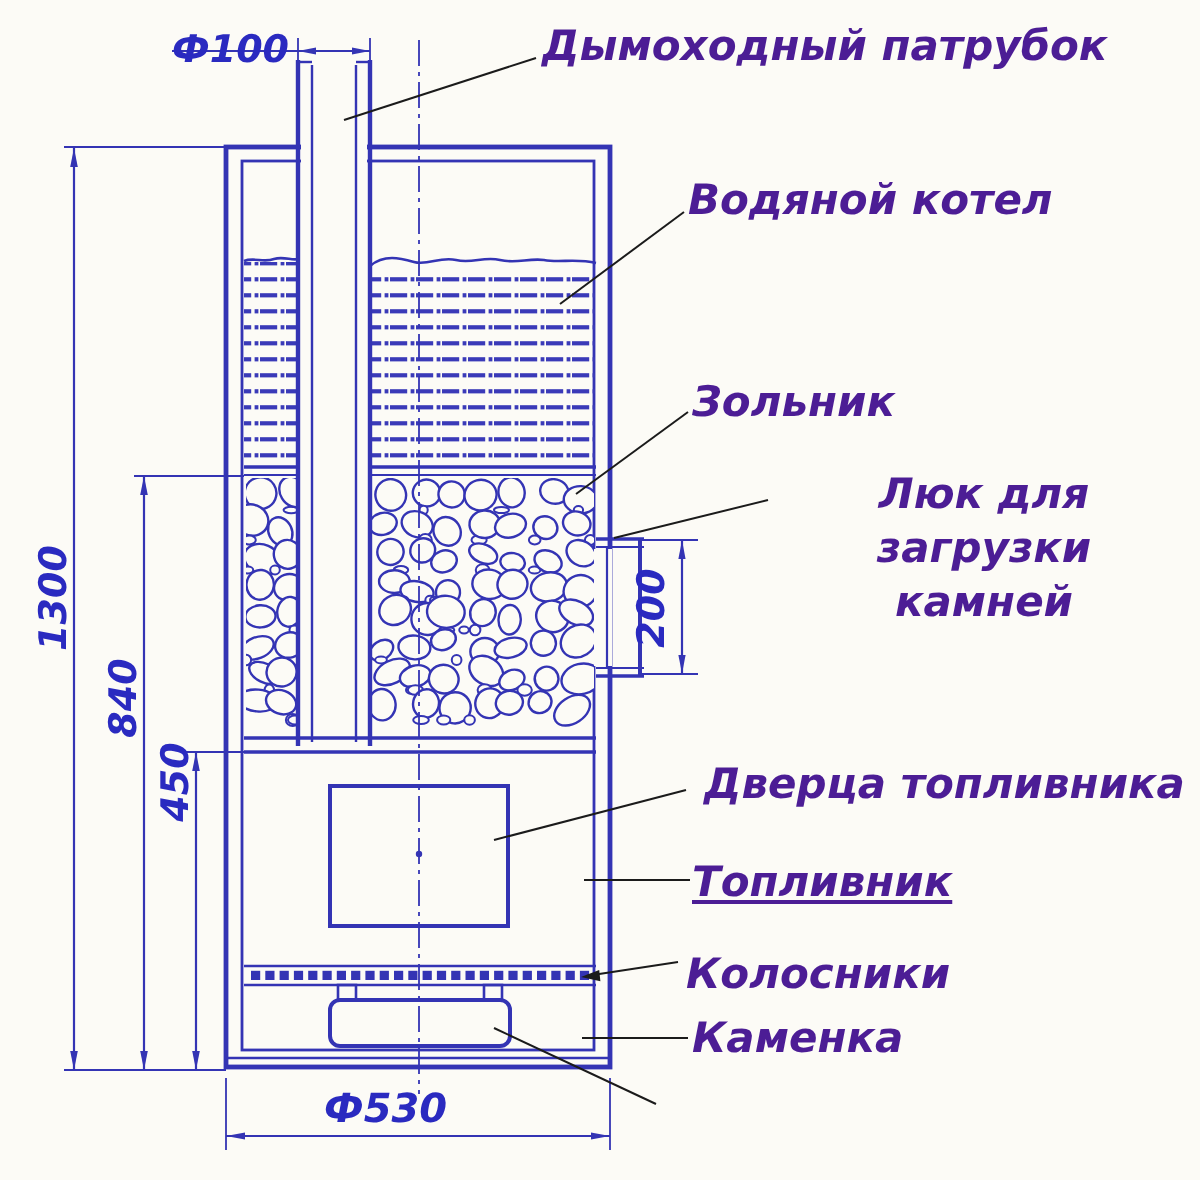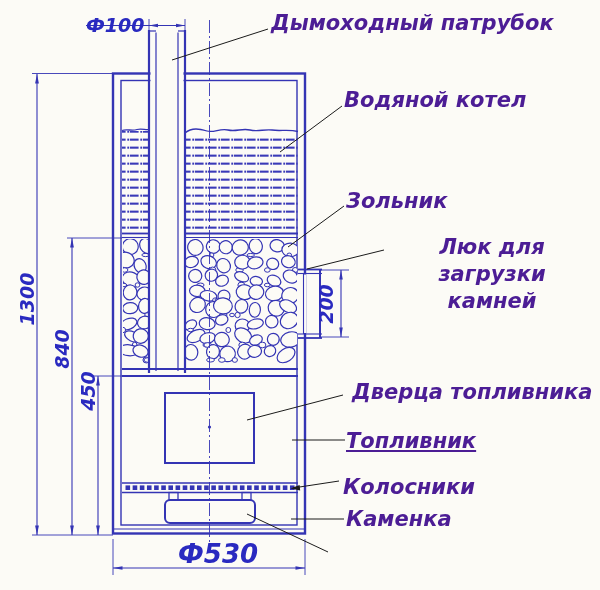--- a/index.html
+++ b/index.html
@@ -302,15 +302,15 @@
 <div class="lbl" style="left:352px;top:380px;">Дверца топливника</div>
 <div class="lbl" style="left:346px;top:429px;text-decoration:underline;">Топливник</div>
 <div class="lbl" style="left:343px;top:475px;">Колосники</div>
 <div class="lbl" style="left:346px;top:507px;">Каменка</div>
 
 <div class="dim" style="left:86px;top:16px;width:58px;">Ф100</div>
 <div class="dim rot" style="left:-3px;top:290px;">1300</div>
 <div class="dim rot" style="left:32px;top:340px;">840</div>
 <div class="dim rot" style="left:58px;top:382px;">450</div>
 <div class="dim rot" style="left:296px;top:295px;">200</div>
-<div class="dim" style="left:178px;top:545px;width:60px;font-size:26px;">Ф530</div>
+<div class="dim" style="left:162px;top:545px;width:60px;font-size:20px;">Ф530</div>
 
 </div>
 
 </body></html>

